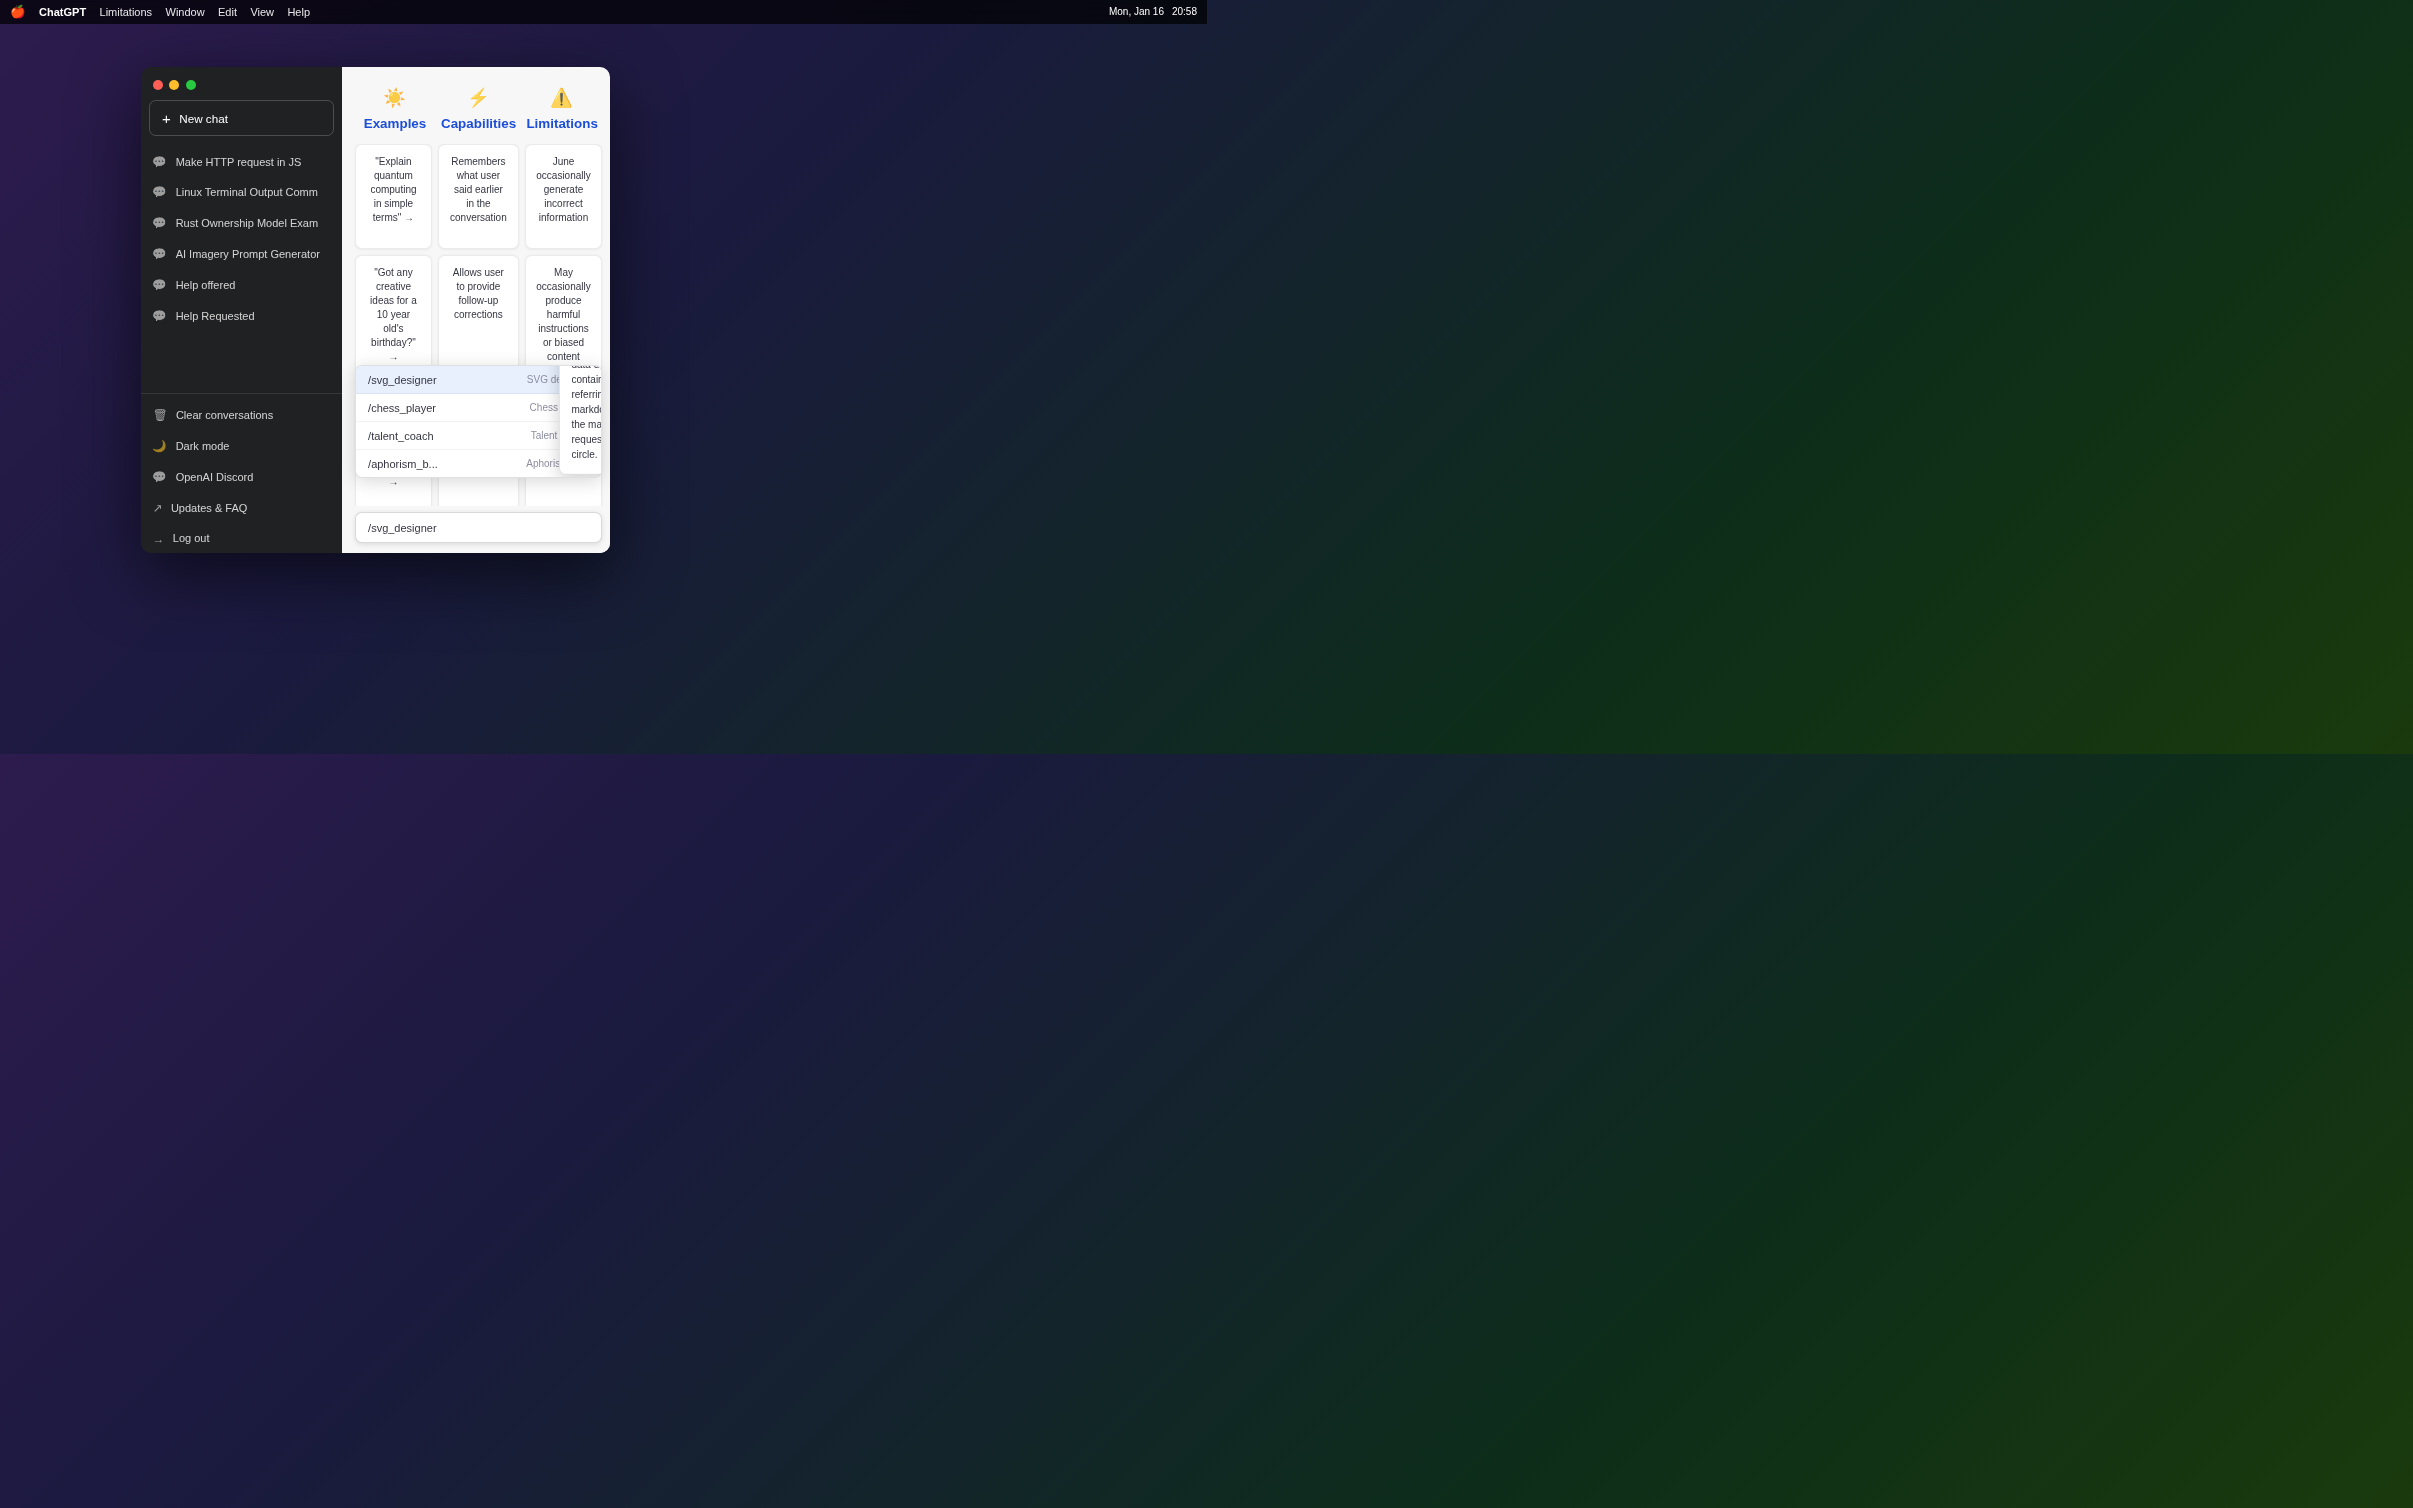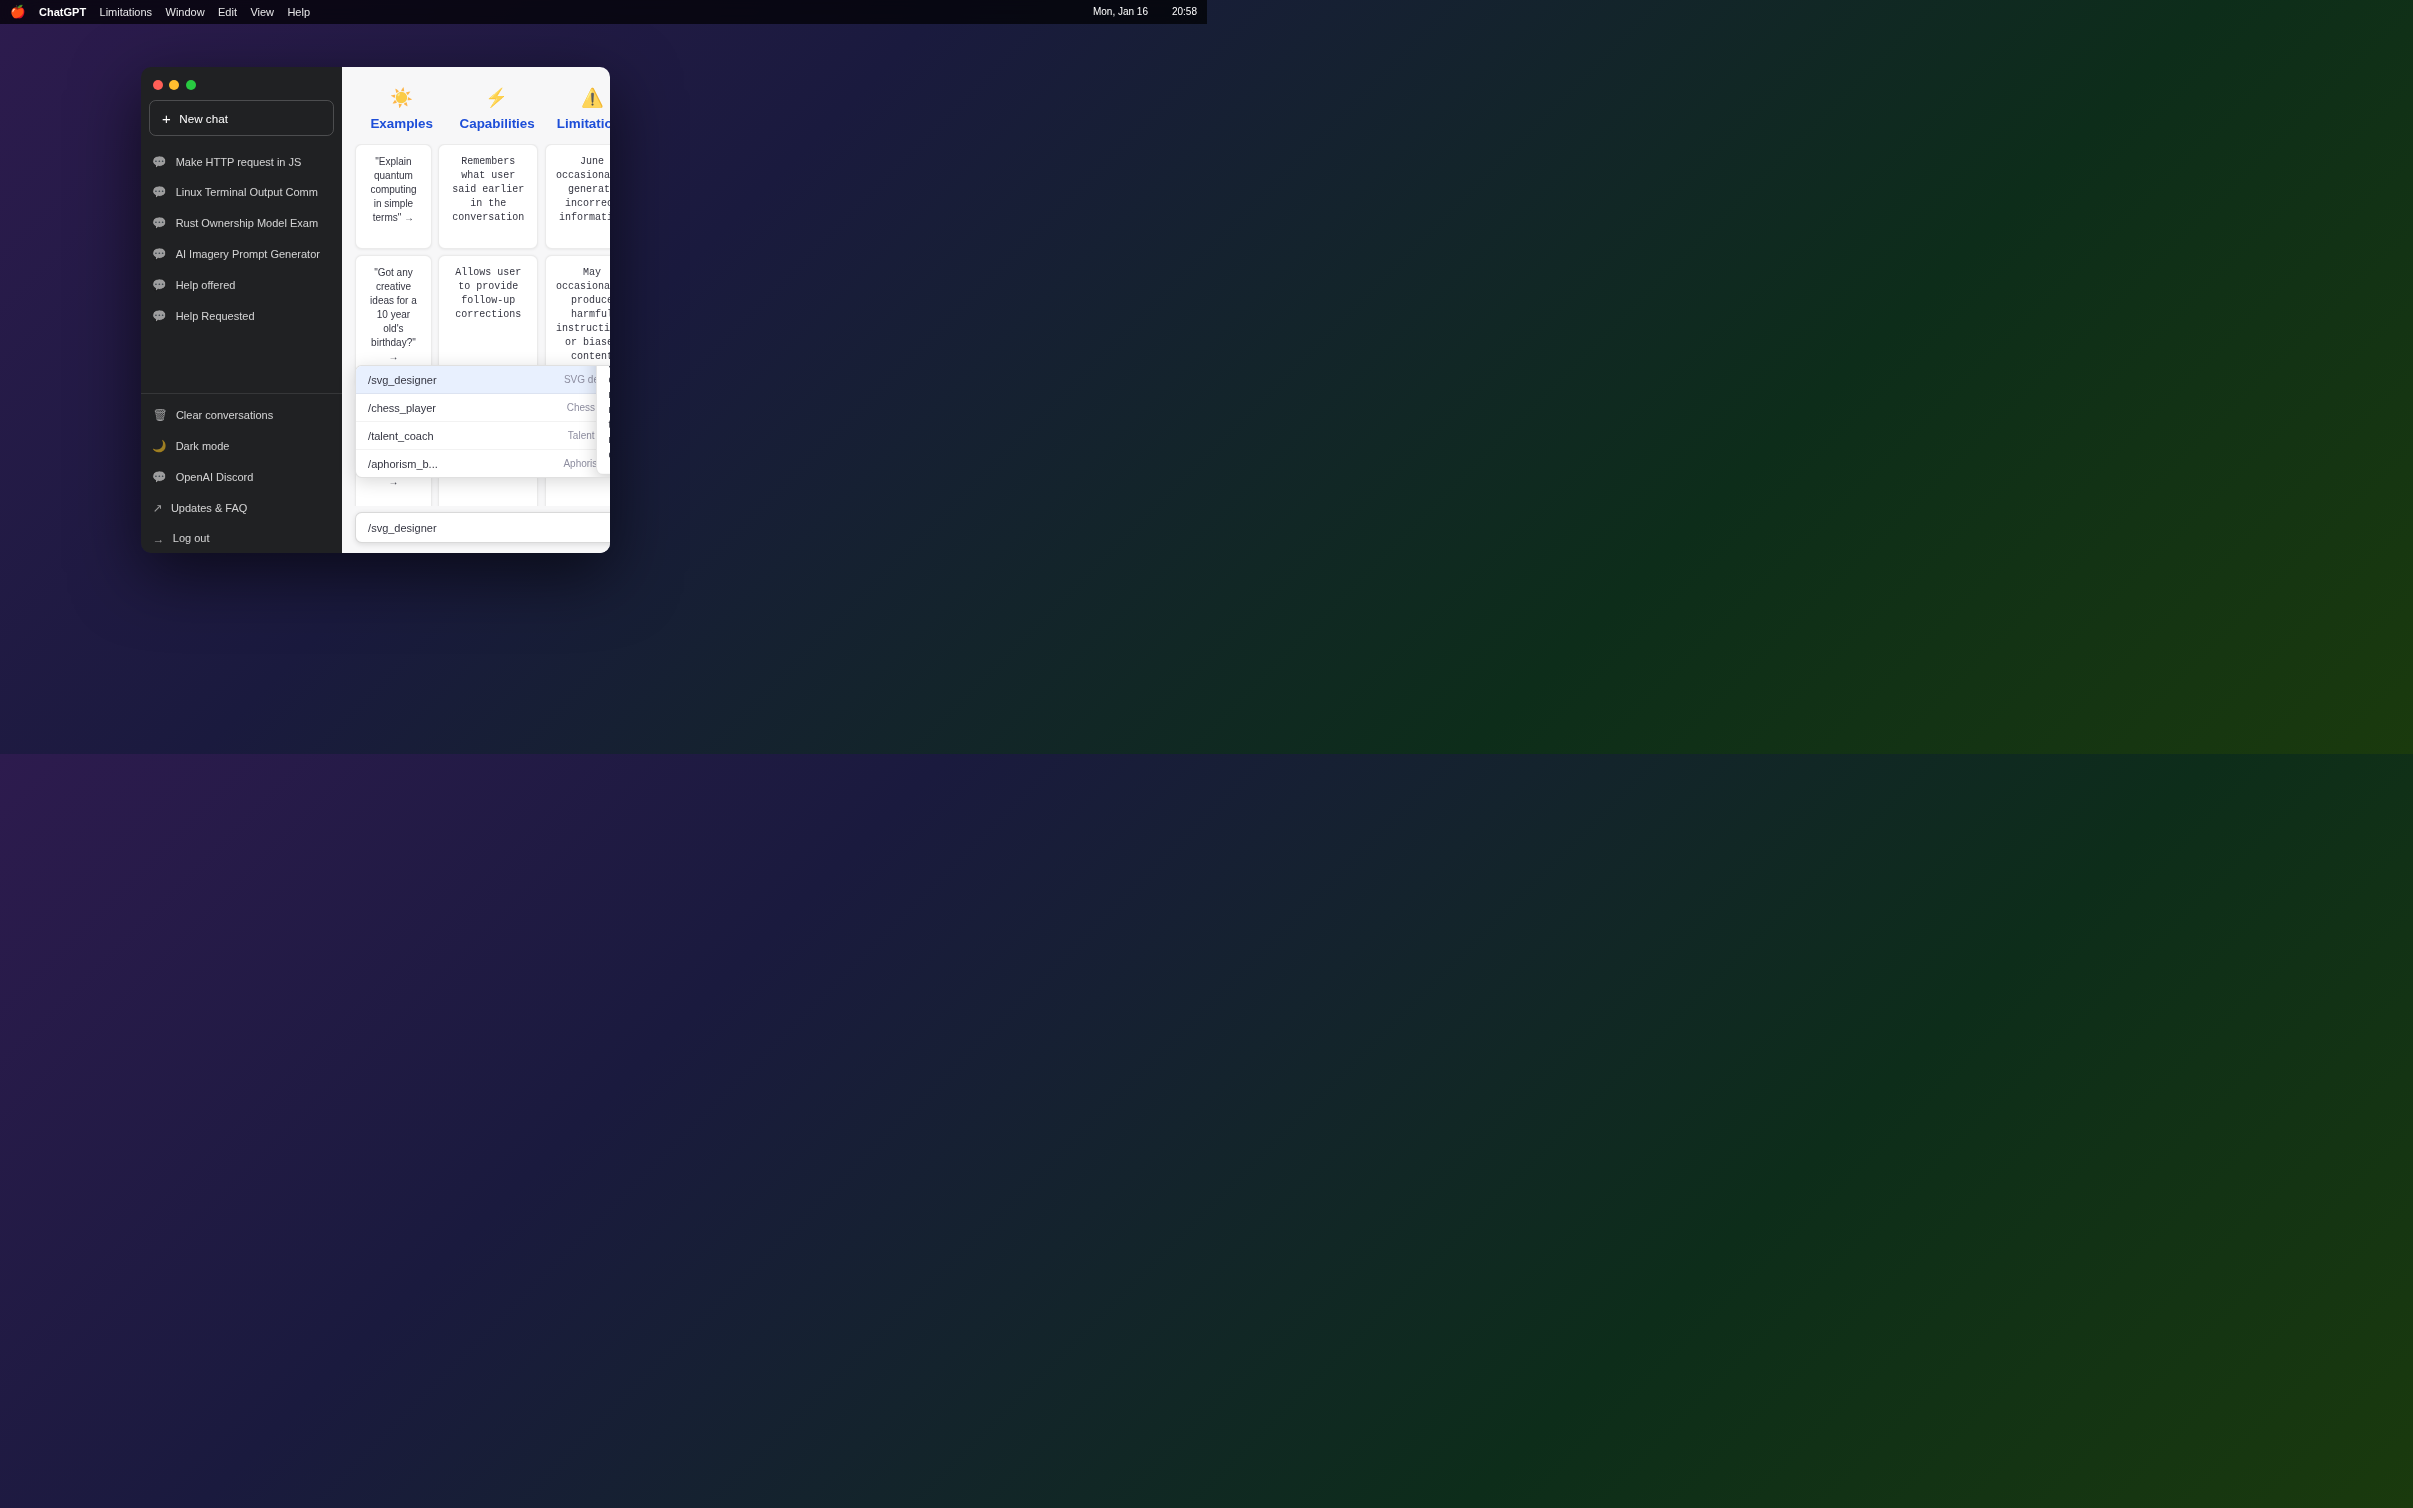--- a/index.html
+++ b/index.html
@@ -38,21 +38,21 @@
     .menubar-app {
       font-weight: 700;
     }
     .menubar-item {
       font-weight: 400;
       opacity: 0.9;
     }
     .menubar-right {
       display: flex;
       align-items: flex-start;
-      gap: 24px;
+      gap: 8px;
       font-size: 10px;
     }
 
     
     .app-window {
       position: absolute;
       top: 67px;
       left: 141px;
       width: 469px;
       height: 486px;
@@ -181,21 +181,21 @@
       border-radius: 6.7px;
       padding: 10px;
       font-size: 10px;
       color: #343541;
       text-align: center;
       line-height: 1.4;
       cursor: pointer;
       border: 0.8px solid rgba(0,0,0,0.08);
       box-shadow: 0 0.8px 2.5px rgba(0,0,0,0.06);
     }
-    .card.capability, .card.limitation { cursor: default; font-family: Liberation Mono, monospace; }
+    .card.capability, .card.limitation { cursor: default; }
 
     .input-area {
       position: absolute;
       bottom: 0;
       left: 0;
       right: 0;
       padding: 6.7px 13.4px 10px;
       background: #f7f7f8;
     }
     .input-wrapper {

